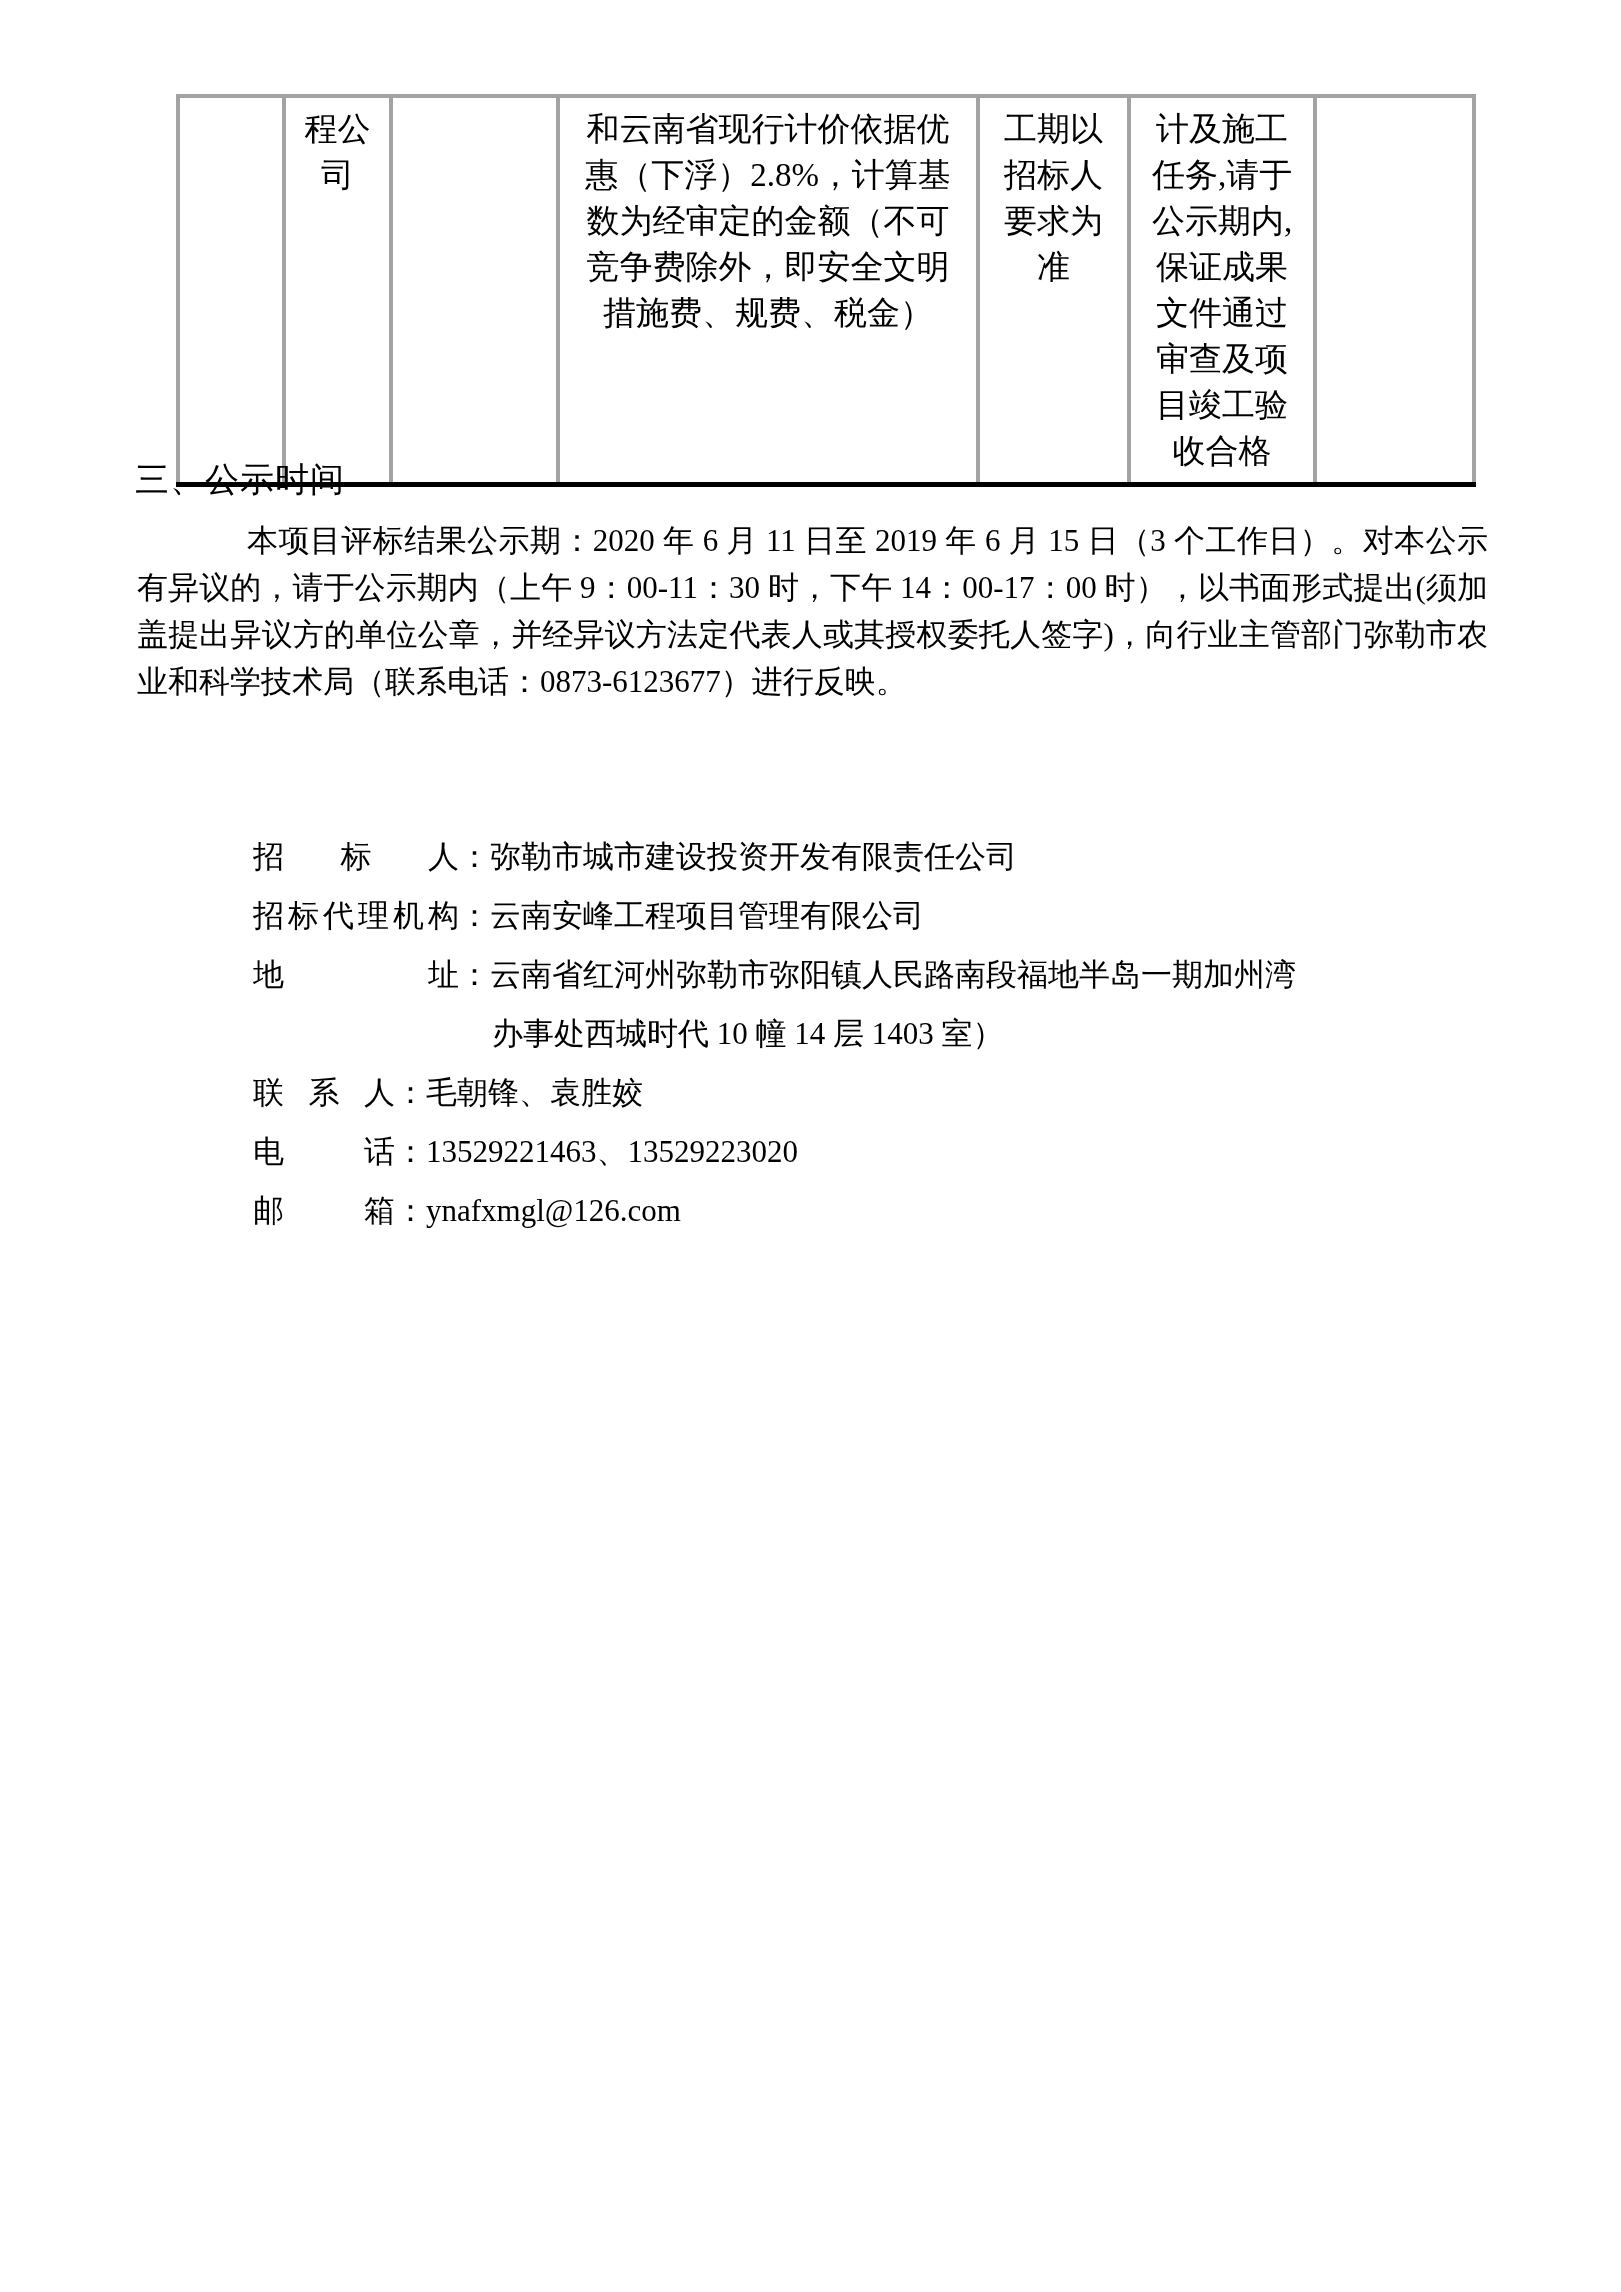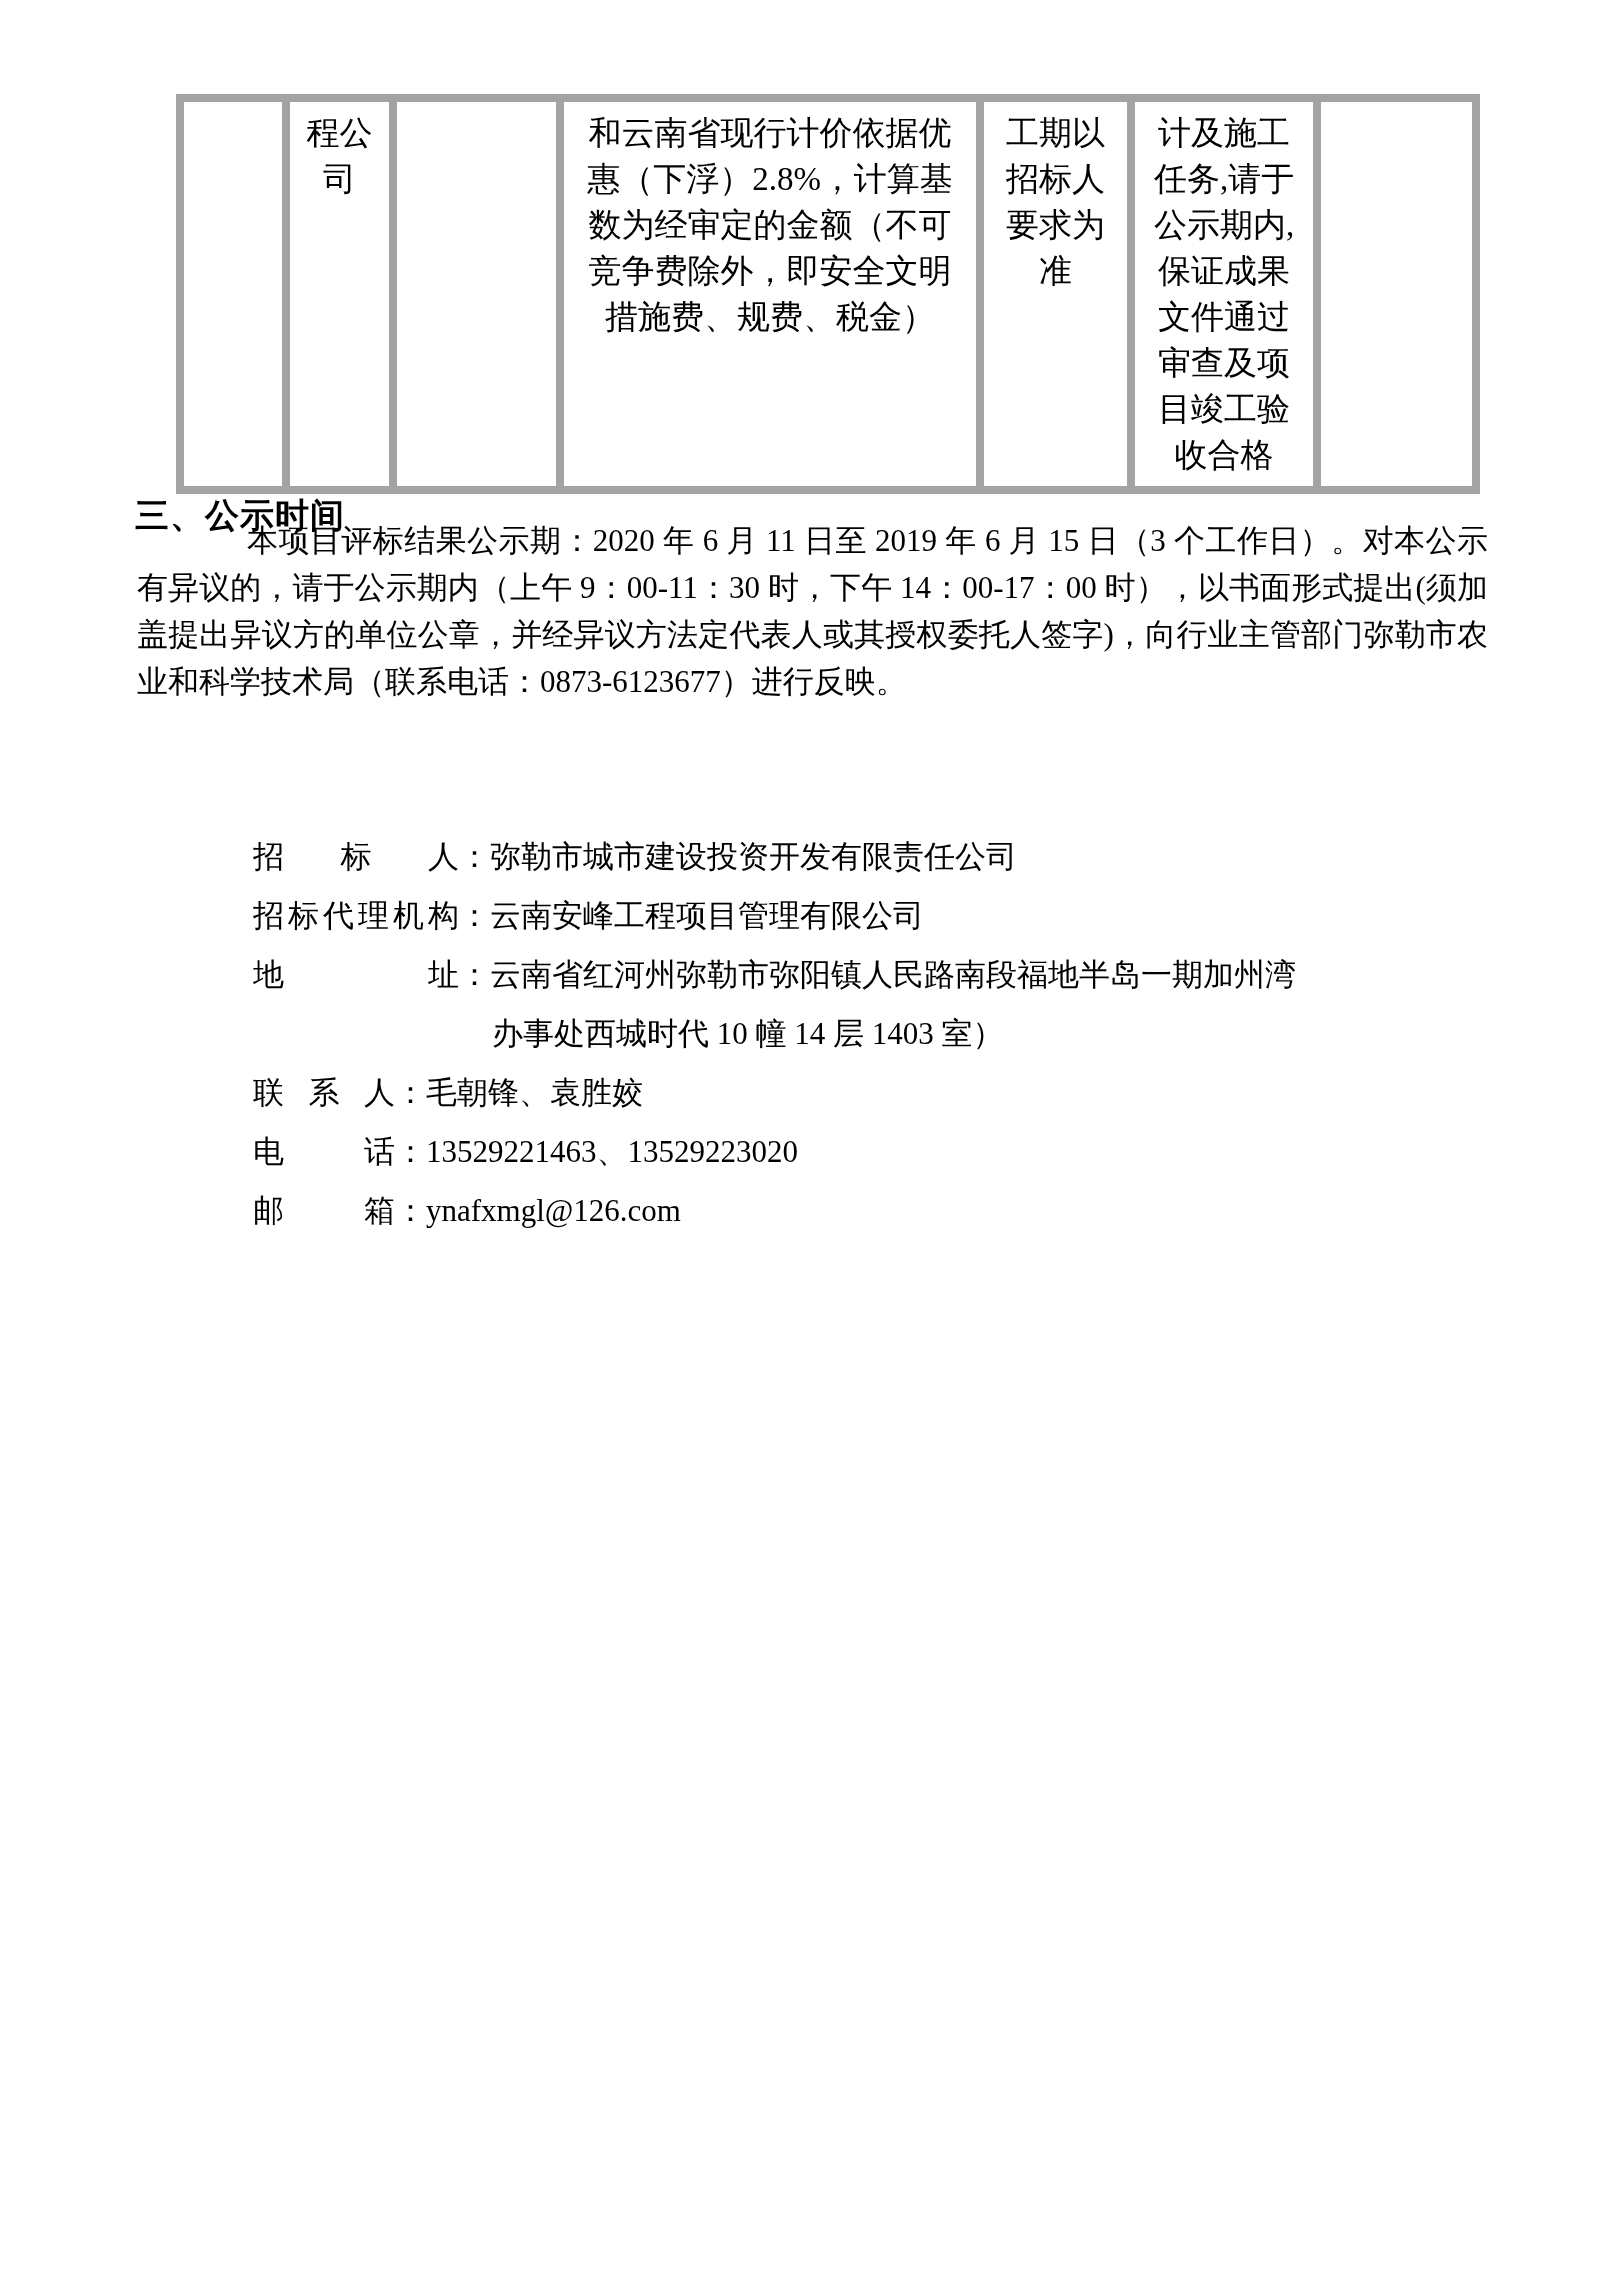--- a/index.html
+++ b/index.html
@@ -22,42 +22,41 @@
     position: absolute;
     left: 176px;
     top: 94px;
     width: 1296px;
     border-collapse: collapse;
     table-layout: fixed;
     border: 2px solid #000;
     border-bottom: 5.9px solid #000;
   }
   table.cont-table td {
-    border: 8px solid #a3a3a3;
+    border: 4px solid #a3a3a3;
     vertical-align: top;
     text-align: center;
     font-size: 33px;
     line-height: 46px;
     padding: 7.8px 13.7px;
     overflow: hidden;
     word-break: break-all;
   }
   table.cont-table tr { height: 331px; }
 
   
   .heading {
     position: absolute;
     left: 135px;
     top: 457px;
     font-size: 34px;
-    font-weight: bold;
+    font-weight: normal;
     font-family: "Liberation Sans", "DejaVu Sans", sans-serif;
     letter-spacing: 1px;
     white-space: nowrap;
-    margin-top: 36px;
   }
 
   
   .body-par {
     position: absolute;
     left: 137px;
     top: 517px;
     width: 1351px;
     font-size: 31px;
     line-height: 47px;

